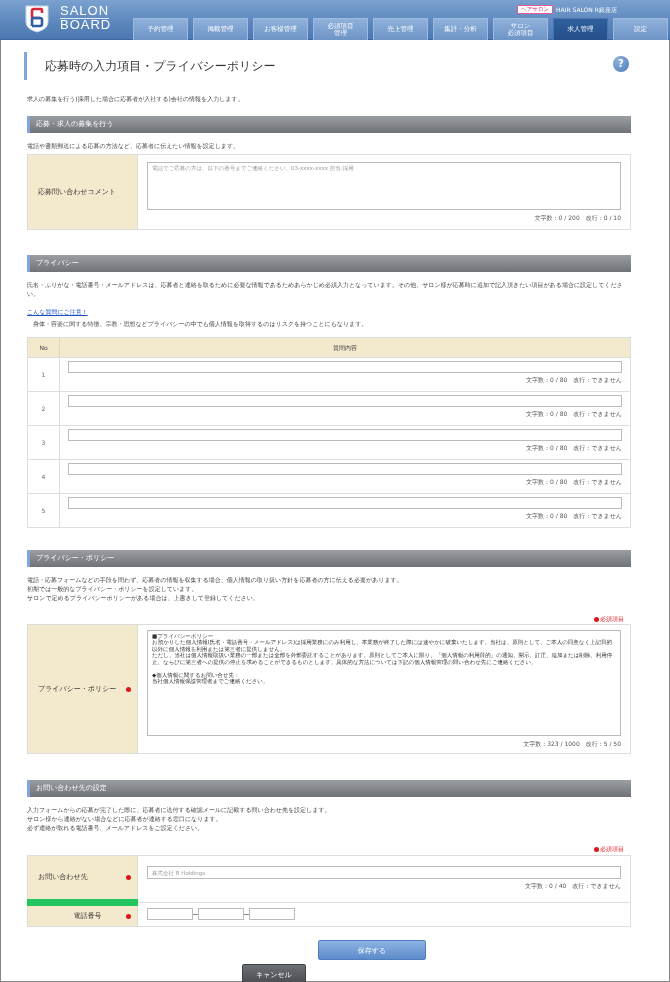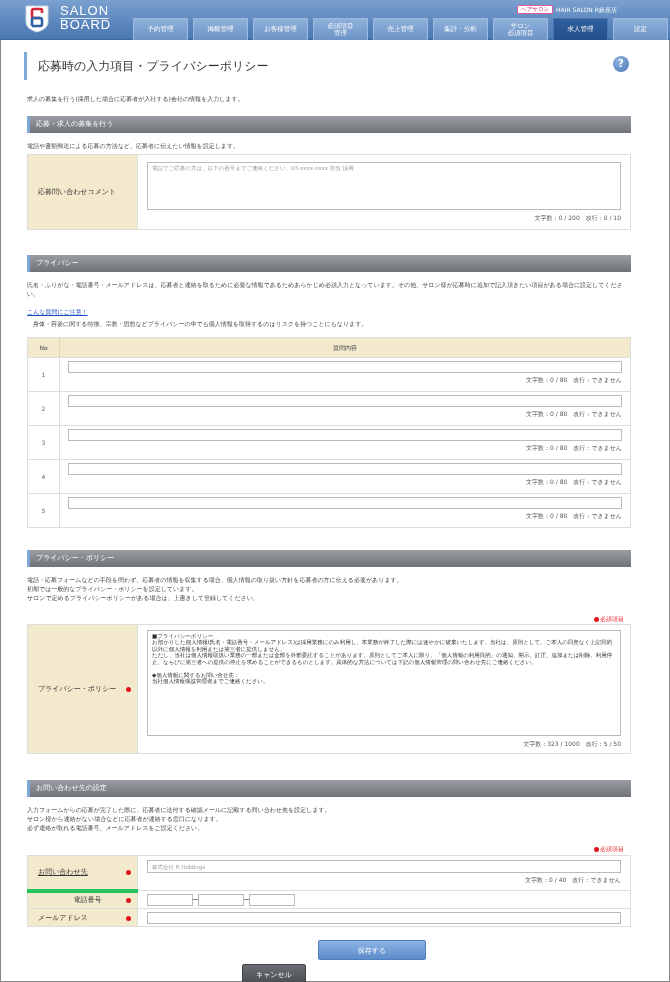--- a/index.html
+++ b/index.html
@@ -14,21 +14,21 @@
   .logo-text { position: absolute; left: 60px; top: 5px; color: #fff; font-size: 13px; letter-spacing: 1px; line-height: 12px; font-family: "Liberation Sans", sans-serif; }
   .logo-text .line { display:block; height: 1px; background: #dfe8f3; width: 49px; margin: 1px 0 0 0; }
   .nav { position: absolute; left: 133px; top: 18px; height: 22px; display: flex; }
   .nav-item { width: 55px; height: 22px; margin-right: 5px; background: linear-gradient(#8fb1da, #6d94c7); border: 1px solid #9dbbe0; border-bottom: none;
     color: #fff; font-size: 6.5px; display: flex; align-items: center; justify-content: center; text-align: center; line-height: 7px; white-space: pre-line; }
   .nav-item.active { background: linear-gradient(#2f5f9e, #244f8a); border-color: #4a76b0; }
   .salon-tag { position: absolute; left: 517px; top: 5px; height: 9px; padding: 0 3px; background: #fff; border: 1px solid #e05a9a; color: #d02b7d; font-size: 5.5px; line-height: 7px; border-radius: 1px; }
   .salon-name { position: absolute; left: 556px; top: 5px; color: #fff; font-size: 6px; line-height: 9px; }
 
   
-  .page-title-wrap { position: absolute; left: 24px; top: 52px; height: 28px; border-left: 3px solid #7fa8d8; padding-left: 11px; }
+  .page-title-wrap { position: absolute; left: 24px; top: 52px; height: 28px; border-left: 3px solid #7fa8d8; padding-left: 18px; }
   .page-title { font-size: 12px; line-height: 28px; color: #333; }
   .help-icon { position: absolute; left: 613px; top: 56px; width: 16px; height: 16px; border-radius: 50%; background: radial-gradient(circle at 35% 30%, #8fb2dd, #4c7ab7); color: #fff; font-size: 10px; text-align: center; line-height: 16px; font-weight: bold; }
   .intro { position: absolute; left: 27px; top: 95px; font-size: 6px; color: #444; }
 
   
   .section-bar { position: absolute; left: 27px; width: 604px; height: 17px; background: linear-gradient(#9a9ea3, #6f7378); border-left: 3px solid #7fa8d8; color: #fff; font-size: 7px; line-height: 17px; padding-left: 6px; }
   .desc { position: absolute; left: 27px; font-size: 6px; color: #444; line-height: 9px; width: 605px; }
 
   
   .form-table { position: absolute; left: 27px; width: 604px; border: 1px solid #ddd; border-collapse: collapse; }
@@ -200,21 +200,21 @@
 <div class="section-bar" style="top:780px;">お問い合わせ先の設定</div>
 <div class="desc" style="top:805px;">
   <div>入力フォームからの応募が完了した際に、応募者に送付する確認メールに記載する問い合わせ先を設定します。</div>
   <div>サロン様から連絡がない場合などに応募者が連絡する窓口になります。</div>
   <div>必ず連絡が取れる電話番号、メールアドレスをご設定ください。</div>
 </div>
 <div class="req-note" style="left:594px; top:845px;">必須項目</div>
 <table class="form-table" style="top:855px; height:72px;">
   <tbody>
       <tr style="height:35px;">
-    <td class="label-cell" style="width:111px; border-bottom:4px solid #22c55e;text-decoration:underline;">
+    <td class="label-cell" style="width:111px; border-bottom:7px solid #22c55e;">
       <span>お問い合わせ先</span>
       <span class="req-dot"></span>
     </td>
     <td class="field-cell" style="border-bottom:1px solid #ddd; padding-top:3px;">
       <div class="textinput" style="width:474px; height:13px; line-height:8px;">株式会社 R Holdings</div>
       <div class="counter" style="margin-top:3px;">文字数：0 / 40　改行：できません</div>
     </td>
   </tr>
   <tr style="height:18px;text-align:center;">
     <td class="label-cell" style="border-bottom:1px solid #ddd;">
@@ -224,26 +224,17 @@
     <td class="field-cell" style="border-bottom:1px solid #ddd; padding-top:2px; padding-bottom:2px;">
       <div class="tel-wrap">
         <div class="tel"></div>
         <div class="tel-sep"></div>
         <div class="tel"></div>
         <div class="tel-sep"></div>
         <div class="tel"></div>
       </div>
     </td>
   </tr>
-  <tr style="height:18px;">
-    <td class="label-cell">
-      <span>メールアドレス</span>
-      <span class="req-dot"></span>
-    </td>
-    <td class="field-cell" style="padding-top:2px; padding-bottom:2px;">
-      <div class="textinput" style="width:474px; height:12px;"></div>
-    </td>
-  </tr>
 </tbody>
   </table>
 
 <div class="btn btn-cancel">キャンセル</div>
 <div class="btn btn-save">保存する</div>
 
 </body></html>

